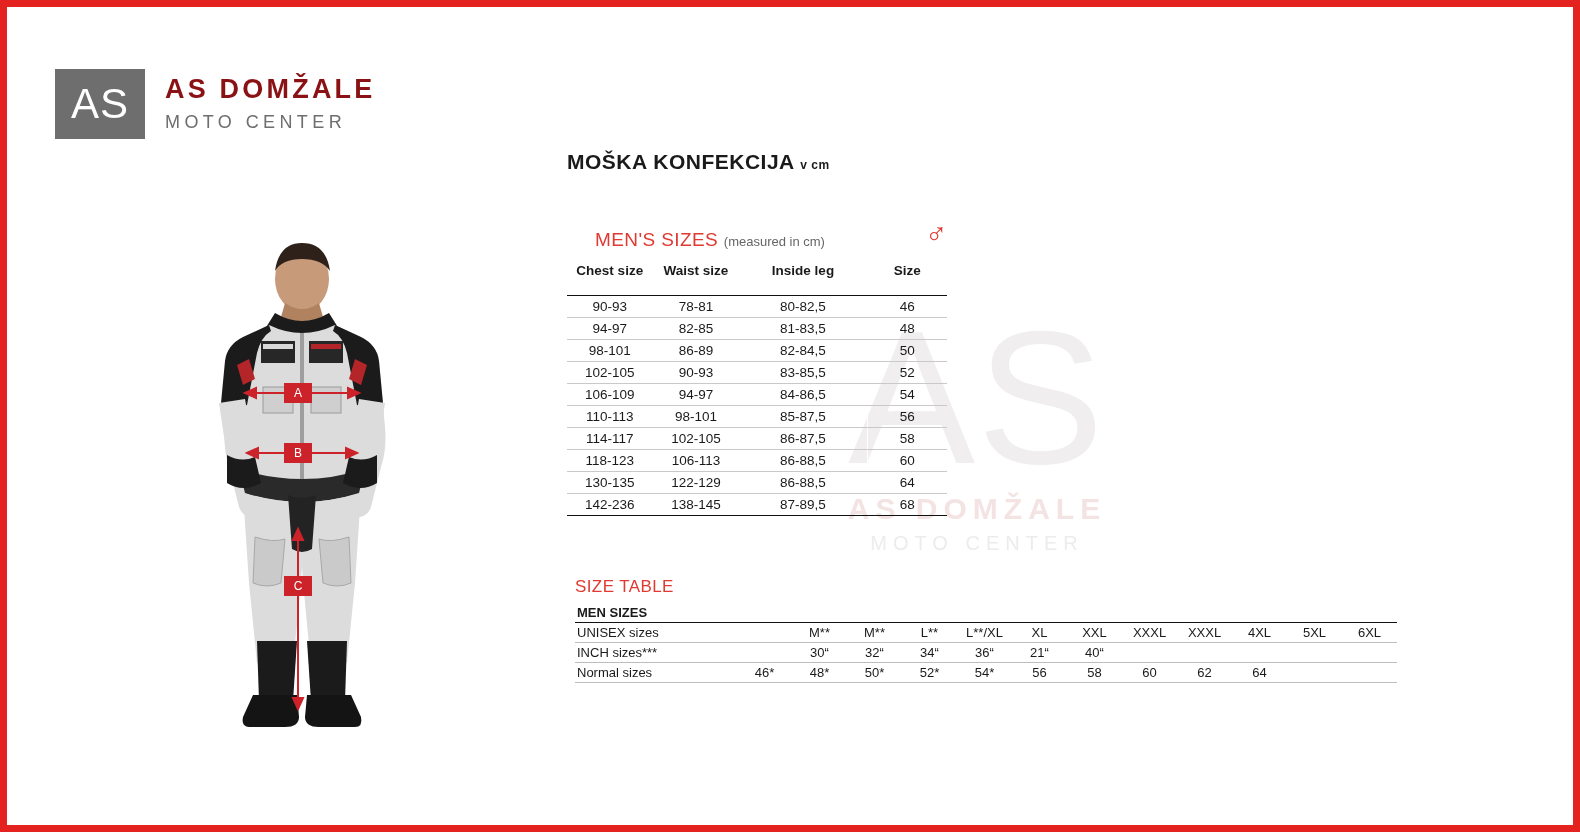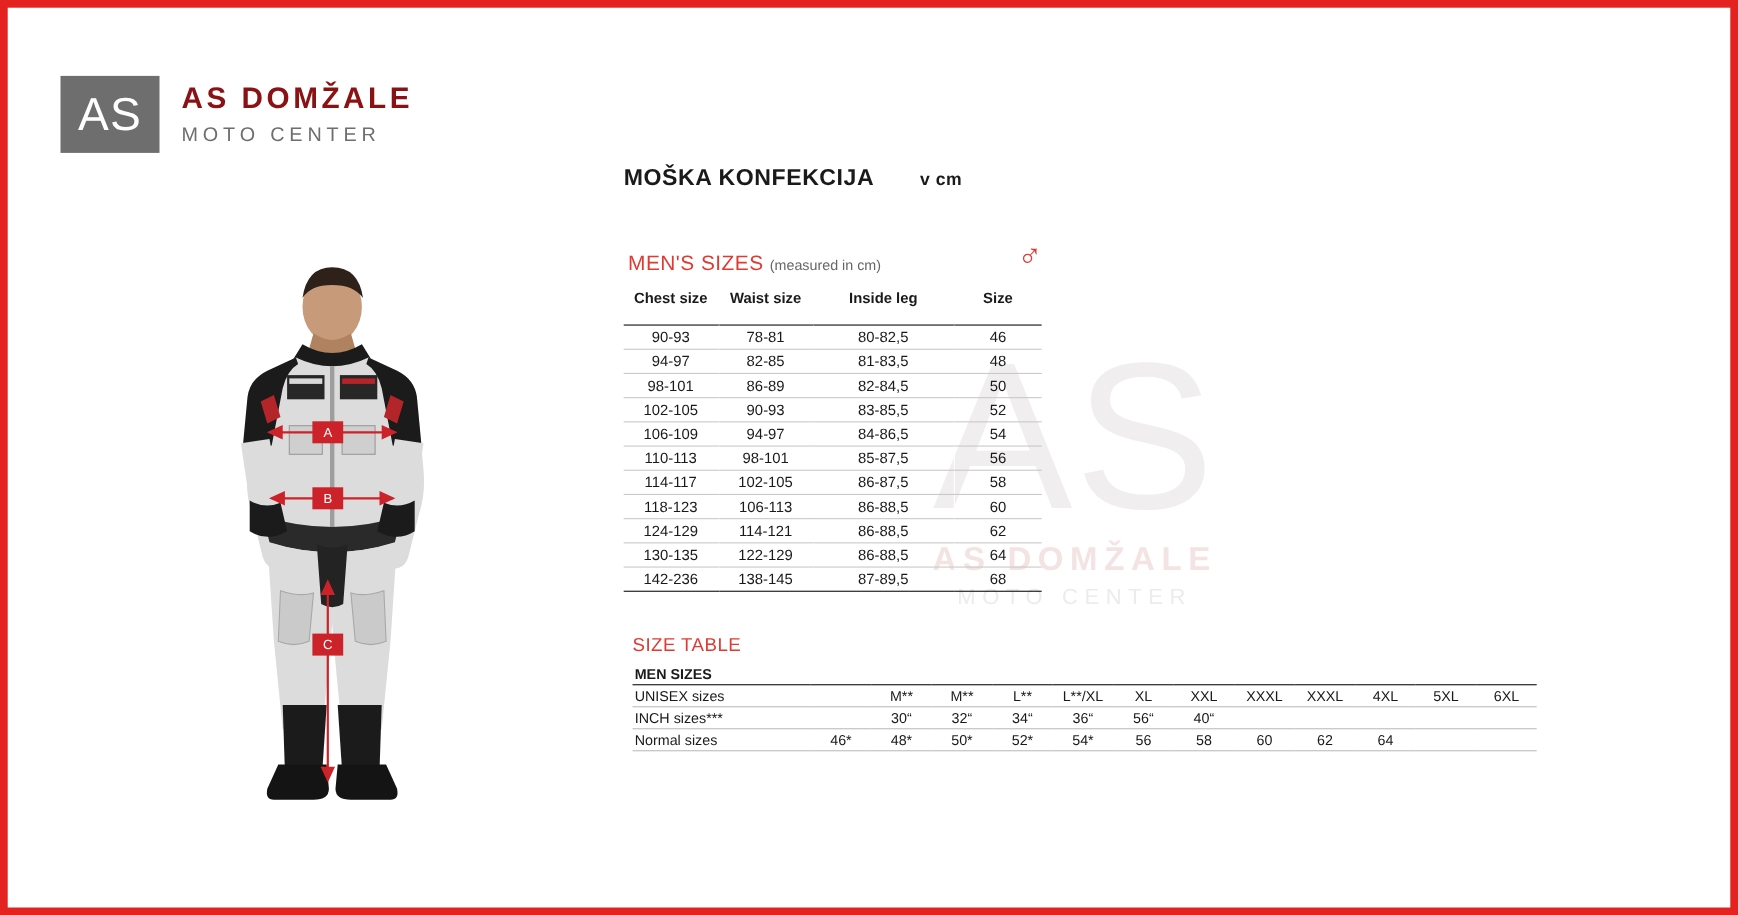--- a/index.html
+++ b/index.html
@@ -86,25 +86,25 @@
   
   #doc-title {
     position: absolute;
     left: 560px;
     top: 143px;
     font-size: 21px;
     font-weight: bold;
     letter-spacing: 0.5px;
     color: #1a1a1a;
   }
-  #doc-title .small { font-size: 16px; margin-left: 36px; }
+  #doc-title .small { font-size: 12px; }
   
   #mens-head {
     position: absolute;
-    left: 564px;
+    left: 588px;
     top: 222px;
     color: #e03a32;
     font-size: 19px;
     letter-spacing: 0.4px;
   }
   #mens-head .note {
     color: #666;
     font-size: 13px;
     letter-spacing: 0;
   }
@@ -281,26 +281,20 @@
           <td class="c0">114-117</td>
           <td class="c1 sep">102-105</td>
           <td class="c2 sep">86-87,5</td>
           <td class="c3 sep">58</td>
         </tr>
         <tr>
           <td class="c0">118-123</td>
           <td class="c1 sep">106-113</td>
           <td class="c2 sep">86-88,5</td>
           <td class="c3 sep">60</td>
-        </tr>
-        <tr>
-          <td class="c0">124-129</td>
-          <td class="c1 sep">114-121</td>
-          <td class="c2 sep">86-88,5</td>
-          <td class="c3 sep">62</td>
         </tr>
         <tr>
           <td class="c0">130-135</td>
           <td class="c1 sep">122-129</td>
           <td class="c2 sep">86-88,5</td>
           <td class="c3 sep">64</td>
         </tr>
         <tr>
           <td class="c0">142-236</td>
           <td class="c1 sep">138-145</td>
@@ -344,21 +338,21 @@
           <td class="col">5XL</td>
           <td class="col">6XL</td>
         </tr>
         <tr>
           <td class="rowlabel">INCH sizes***</td>
           <td class="col"></td>
           <td class="col">30“</td>
           <td class="col">32“</td>
           <td class="col">34“</td>
           <td class="col">36“</td>
-          <td class="col">56“</td>
+          <td class="col">21“</td>
           <td class="col">40“</td>
           <td class="col"></td>
           <td class="col"></td>
           <td class="col"></td>
           <td class="col"></td>
           <td class="col"></td>
         </tr>
         <tr>
           <td class="rowlabel">Normal sizes</td>
           <td class="col">46*</td>

